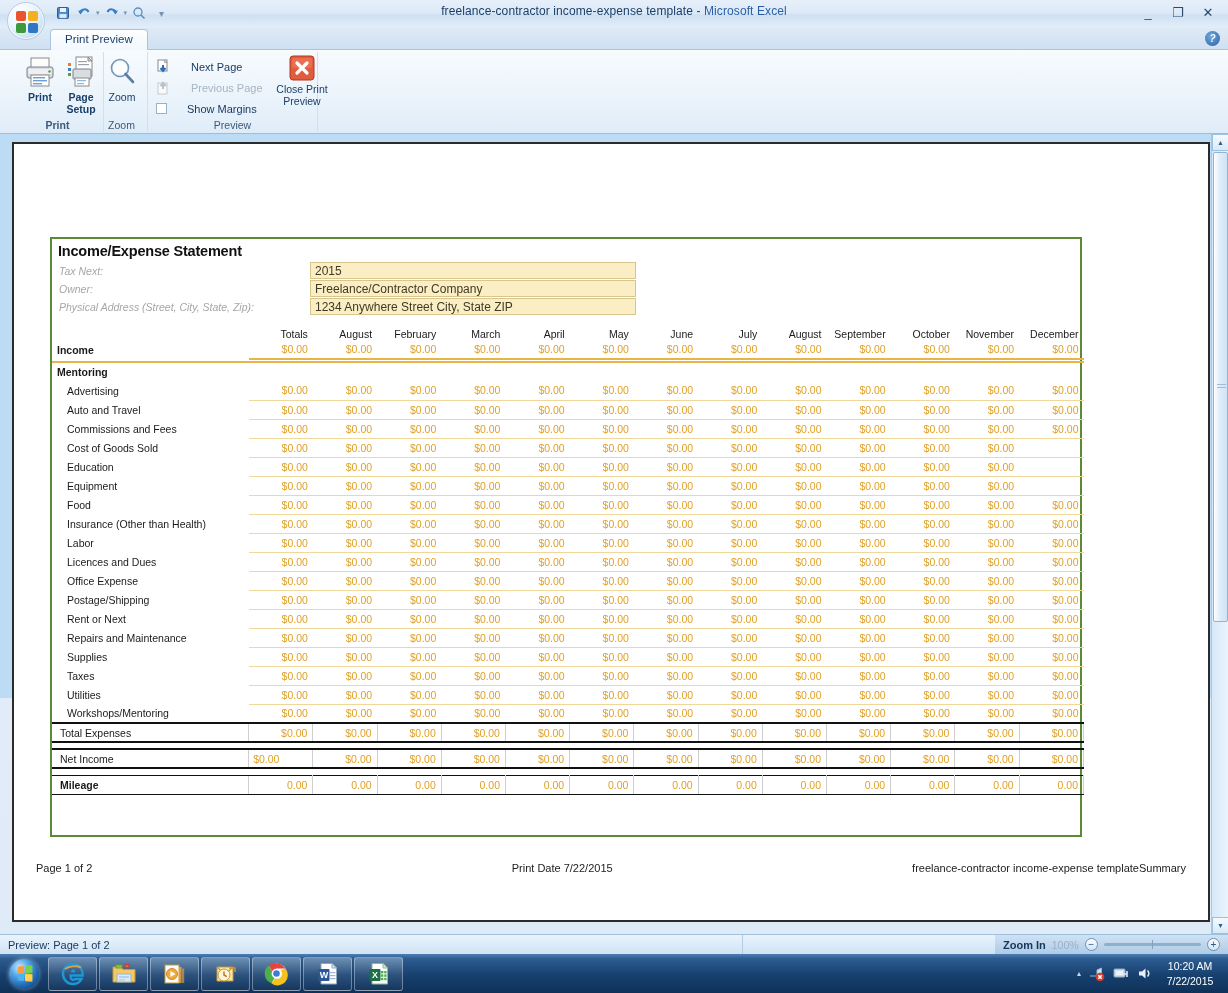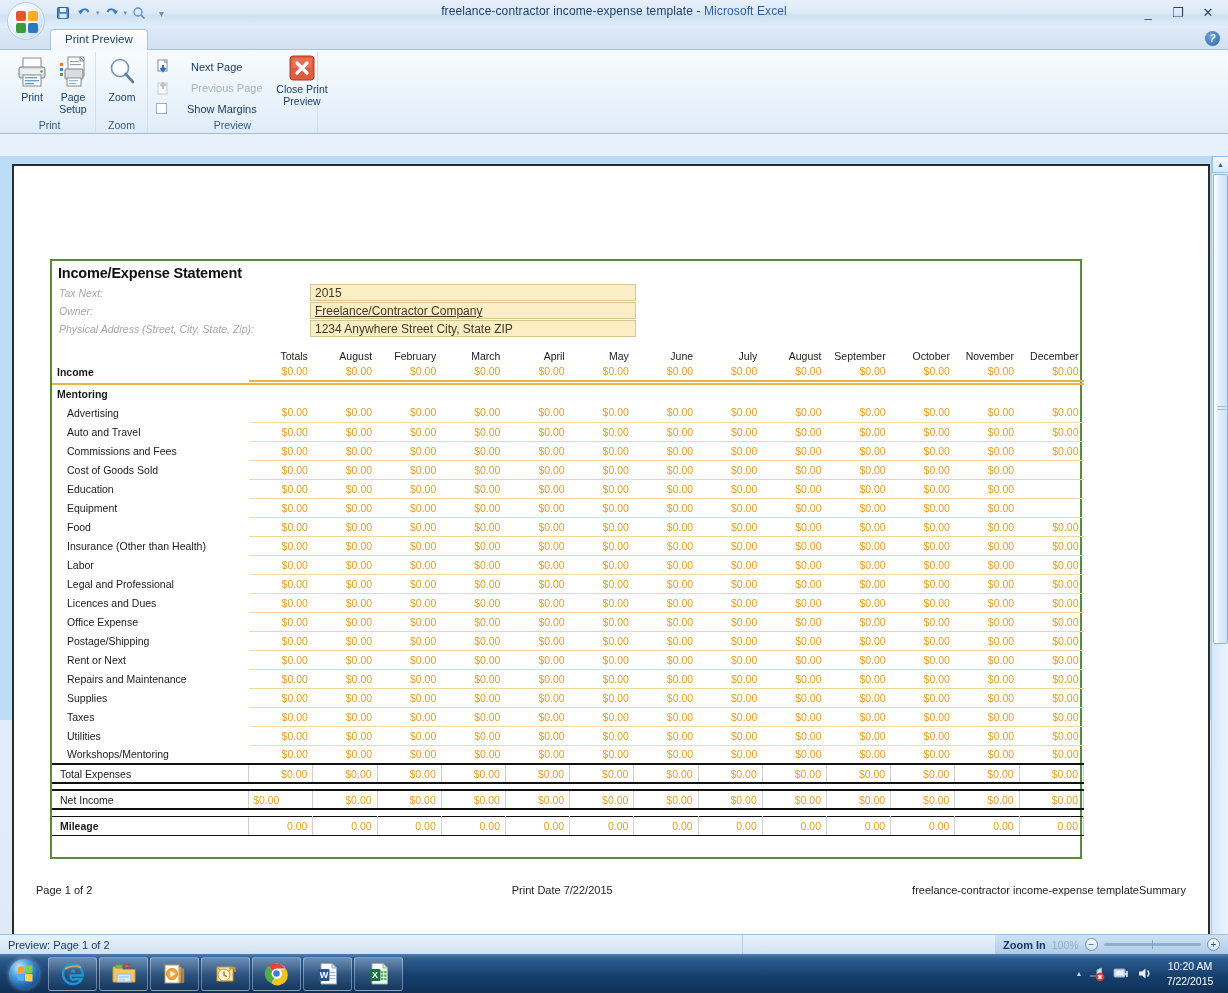--- a/index.html
+++ b/index.html
@@ -112,21 +112,20 @@
   .small-row {
     position: absolute; height: 21px; display: flex; align-items: center; gap: 20px;
     font-size: 11px; color: #16365f; padding: 0 4px;
   }
   .small-row.disabled { color: #a7b4c2; }
 
   
   .workarea {
     position: absolute; left: 0; top: 134px; width: 1228px; height: 564px;
     background: #bcdcf5;
-    margin-top: 22px;
   }
   .page-sheet {
     position: absolute; left: 12px; top: 8px; width: 1198px; height: 780px;
     background: #fff; border: 2px solid #2b2b2b;
   }
 
   
   .vscroll {
     position: absolute; right: 0; top: 0; width: 17px; height: 800px;
     background: linear-gradient(to right, #d7e8f8, #eaf4fd);
@@ -354,21 +353,21 @@
     <span class="qat-sep" style="margin-left:8px;font-size:10px;">▾</span>
   </div>
 
   <div class="tabstrip">
     <div class="tab">Print Preview</div>
     <div class="help-q">?</div>
   </div>
 
   <div class="ribbon">
 
-    <div class="rgroup" style="left:4px;width:92px;">
+    <div class="rgroup" style="left:12px;width:92px;font-weight:bold;">
       <div class="big-btn" style="left:4px;">
         <div class="big-icon">
           <svg width="34" height="34" viewBox="0 0 34 34">
             <rect x="8" y="3" width="18" height="10" fill="#fdfdfd" stroke="#8a8a8a"></rect>
             <rect x="4" y="12" width="26" height="11" rx="2" fill="#d9dde2" stroke="#7a8089"></rect>
             <rect x="5.5" y="14" width="23" height="5" fill="#eef1f4"></rect>
             <rect x="8" y="20" width="18" height="11" fill="#ffffff" stroke="#8a8a8a"></rect>
             <rect x="10" y="22" width="12" height="1.4" fill="#6e9fd1"></rect>
             <rect x="10" y="25" width="14" height="1.4" fill="#6e9fd1"></rect>
             <rect x="10" y="28" width="9" height="1.4" fill="#6e9fd1"></rect>
@@ -455,21 +454,21 @@
 
       <div class="sheet">
 
         <div class="stmt-title">Income/Expense Statement</div>
 
         <div class="meta-label" style="top:26px;">Tax Next:</div>
         <div class="meta-label" style="top:44px;">Owner:</div>
         <div class="meta-label" style="top:62px;">Physical Address (Street, City, State, Zip):</div>
 
         <div class="meta-value" style="top:23px;">2015</div>
-        <div class="meta-value" style="top:41px;text-decoration:underline;">Freelance/Contractor Company</div>
+        <div class="meta-value" style="top:41px;">Freelance/Contractor Company</div>
         <div class="meta-value" style="top:59px;">1234 Anywhere Street  City, State ZIP</div>
 
         <table class="tbl">
           <colgroup>
             <col class="col-label">
             <col class="col-money">
               <col class="col-money">
               <col class="col-money">
               <col class="col-money">
             <col class="col-money">
@@ -687,36 +686,20 @@
                 <td class="money ">$0.00</td>
                 <td class="money ">$0.00</td>
                 <td class="money ">$0.00</td>
                 <td class="money ">$0.00</td>
                 <td class="money ">$0.00</td>
                 <td class="money ">$0.00</td>
                 <td class="money ">$0.00</td>
                 <td class="money ">$0.00</td>
               </tr>
               <tr class="urow">
-                <td class="rowlabel indent">Legal and Professional</td>
-                <td class="money ">$0.00</td>
-                <td class="money ">$0.00</td>
-                <td class="money ">$0.00</td>
-                <td class="money ">$0.00</td>
-                <td class="money ">$0.00</td>
-                <td class="money ">$0.00</td>
-                <td class="money ">$0.00</td>
-                <td class="money ">$0.00</td>
-                <td class="money ">$0.00</td>
-                <td class="money ">$0.00</td>
-                <td class="money ">$0.00</td>
-                <td class="money ">$0.00</td>
-                <td class="money ">$0.00</td>
-              </tr>
-              <tr class="urow">
                 <td class="rowlabel indent">Licences and Dues</td>
                 <td class="money ">$0.00</td>
                 <td class="money ">$0.00</td>
                 <td class="money ">$0.00</td>
                 <td class="money ">$0.00</td>
                 <td class="money ">$0.00</td>
                 <td class="money ">$0.00</td>
                 <td class="money ">$0.00</td>
                 <td class="money ">$0.00</td>
                 <td class="money ">$0.00</td>

